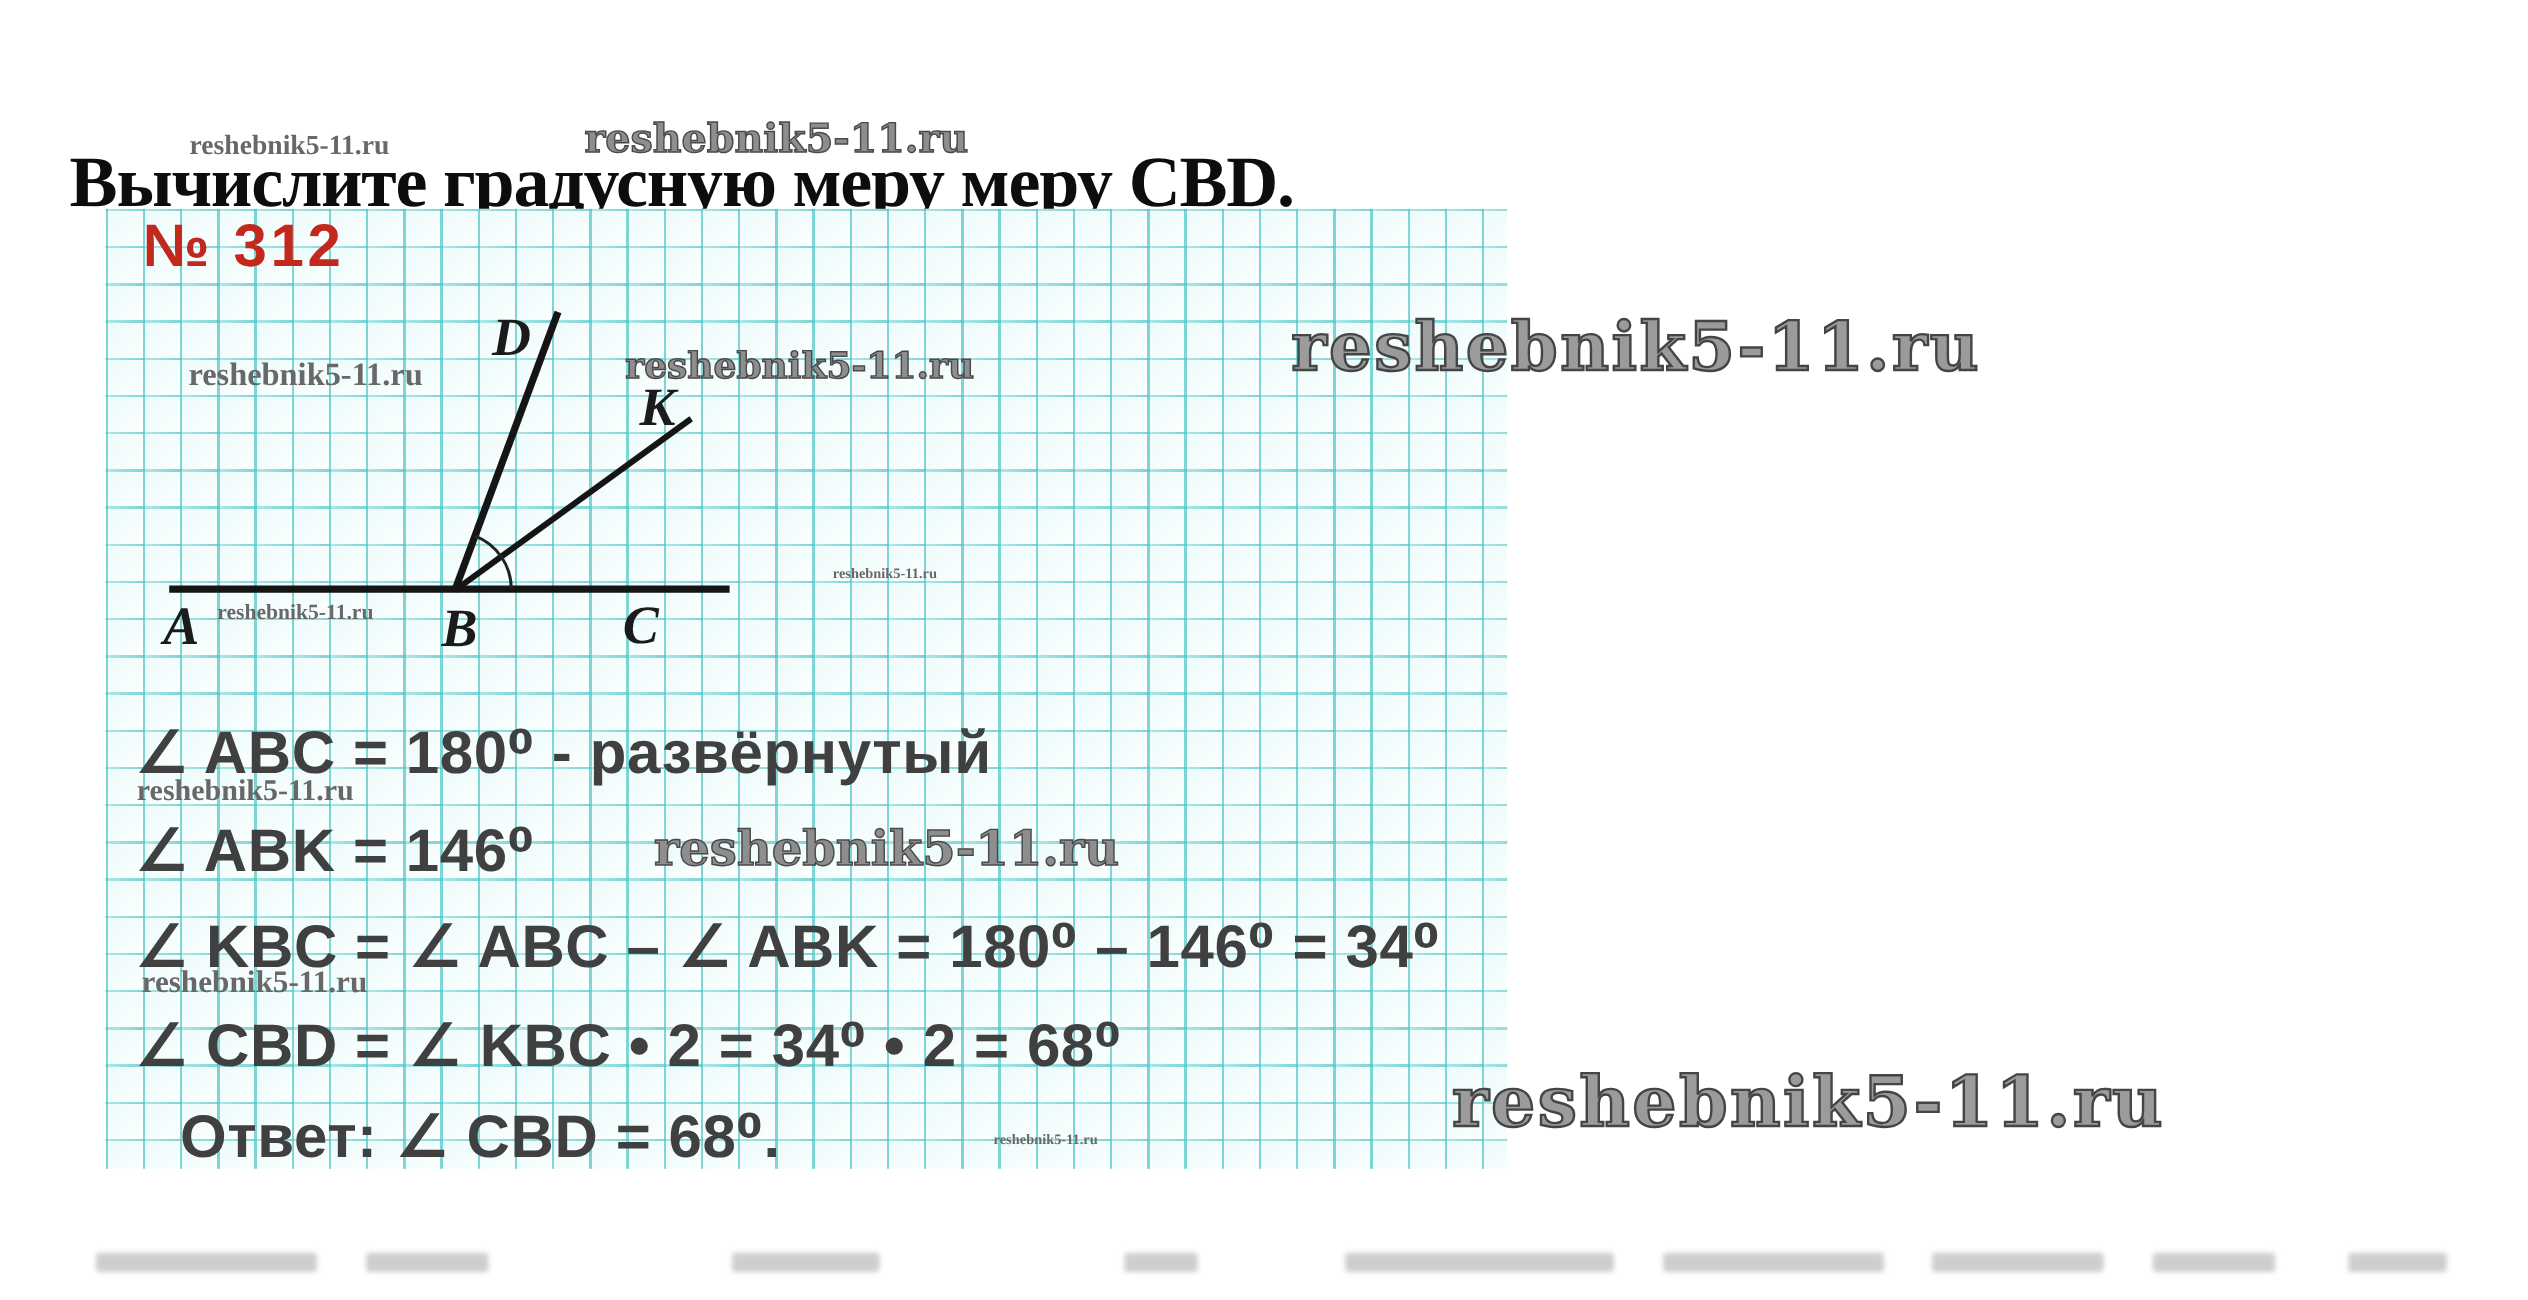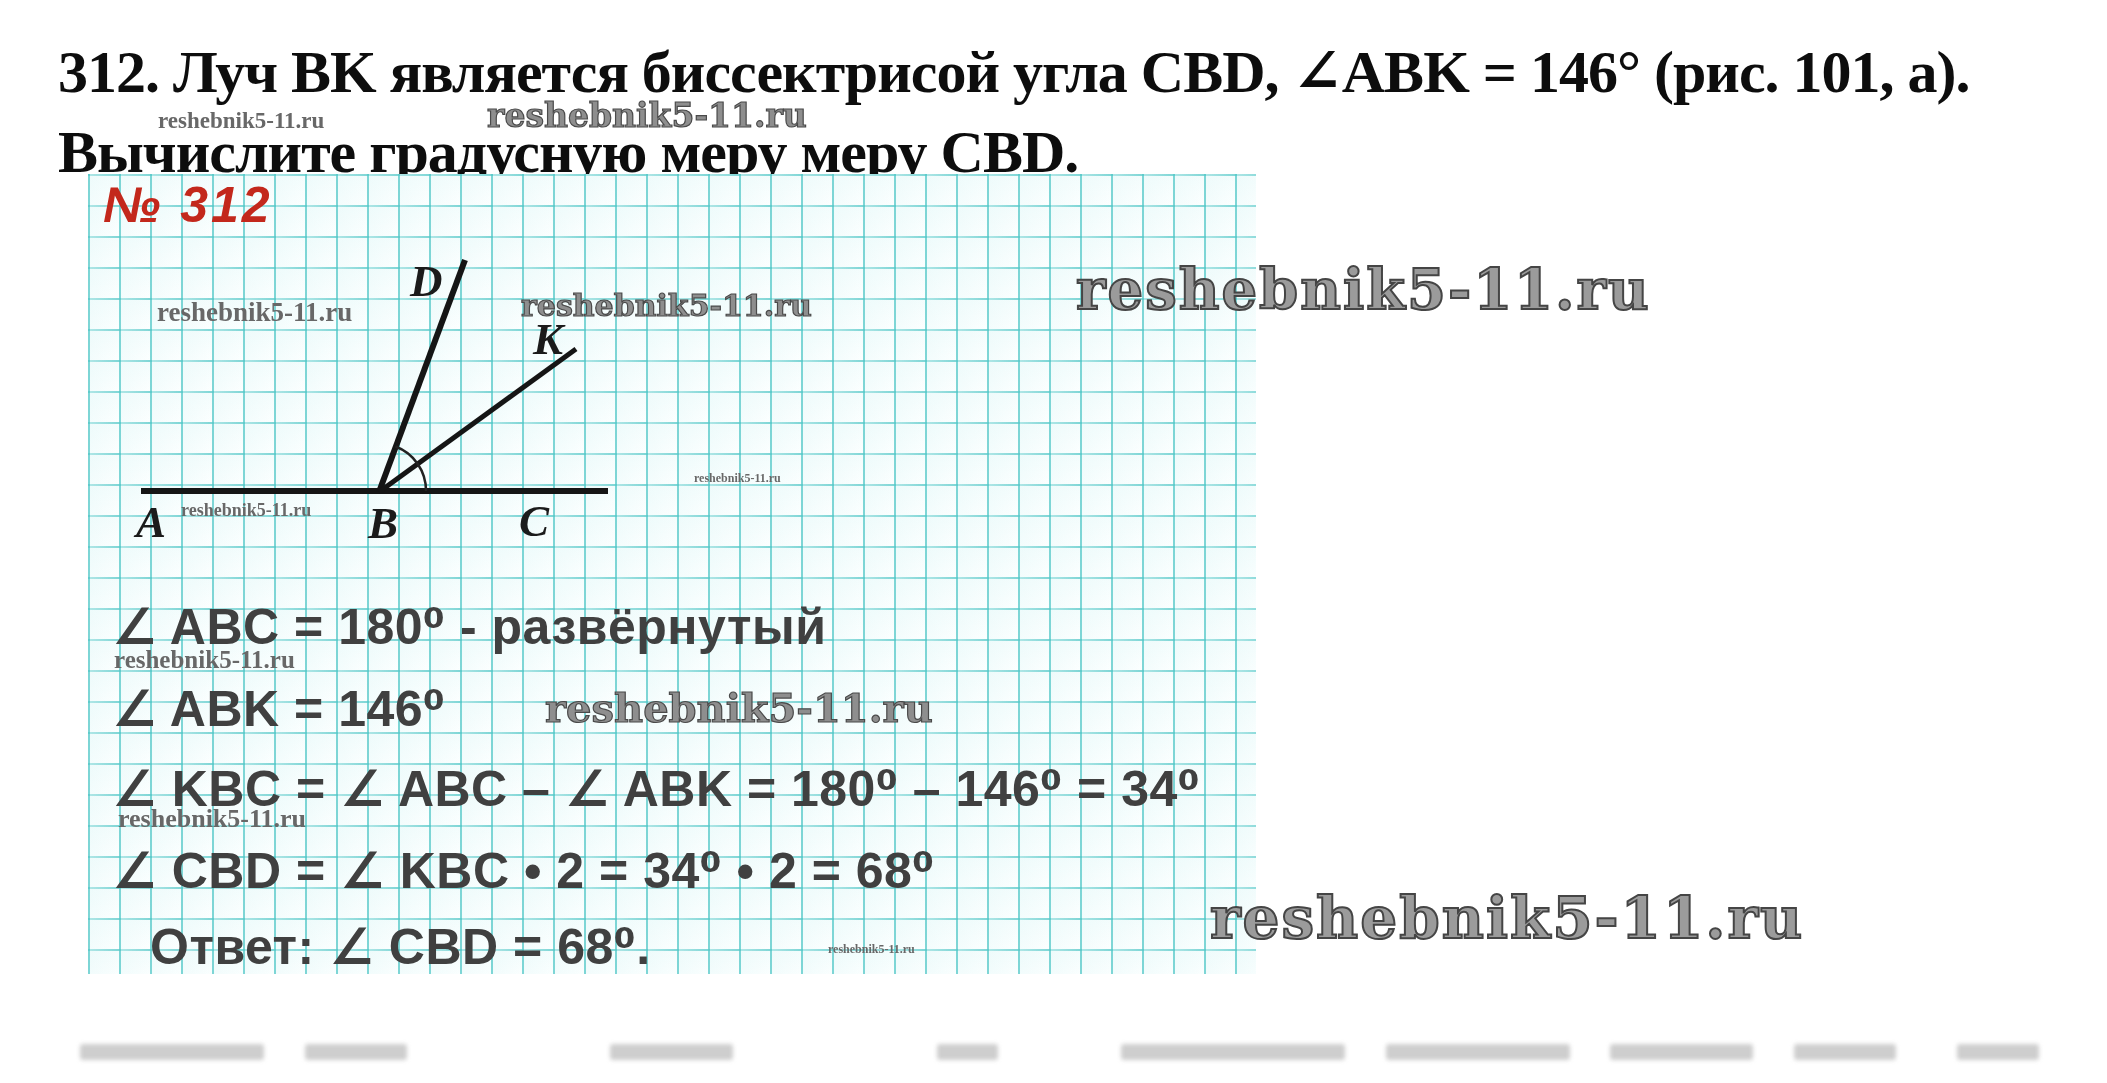--- a/index.html
+++ b/index.html
@@ -47,26 +47,25 @@
   .cut{position:absolute;top:1044px;height:16px;background:rgba(125,125,125,0.38);
        filter:blur(2px);border-radius:3px;}
 
   svg{position:absolute;left:0;top:0;pointer-events:none;}
 </style>
 </head>
 <body>
 
 <div id="stage">
 
-  <div class="abs title-line" style="left:58px;top:36px;">312. Луч BK является биссектрисой угла CBD, ∠ABK = 146° (рис. 101, а).</div>
   <div class="abs title-line" style="left:58px;top:118px;">Вычислите градусную меру меру CBD.</div>
 
   <div class="paper"></div>
 
-  <div class="abs problem-number" style="left:103px;top:176px;font-style:italic;">№ 312</div>
+  <div class="abs problem-number" style="left:119px;top:176px;">№ 312</div>
 
   <svg width="2107" height="1083" viewBox="0 0 2107 1083">
     <line x1="141" y1="491" x2="608" y2="491" stroke="#151515" stroke-width="6"></line>
     <line x1="379" y1="492" x2="465" y2="260" stroke="#151515" stroke-width="6"></line>
     <line x1="379" y1="492" x2="576" y2="349" stroke="#151515" stroke-width="5"></line>
     <path d="M 426 491 A 47 47 0 0 0 395.5 446.5" fill="none" stroke="#222222" stroke-width="2.5"></path>
   </svg>
 
   <div class="abs pt-label" style="left:136px;top:496px;">A</div>
   <div class="abs pt-label" style="left:368px;top:497px;">B</div>

